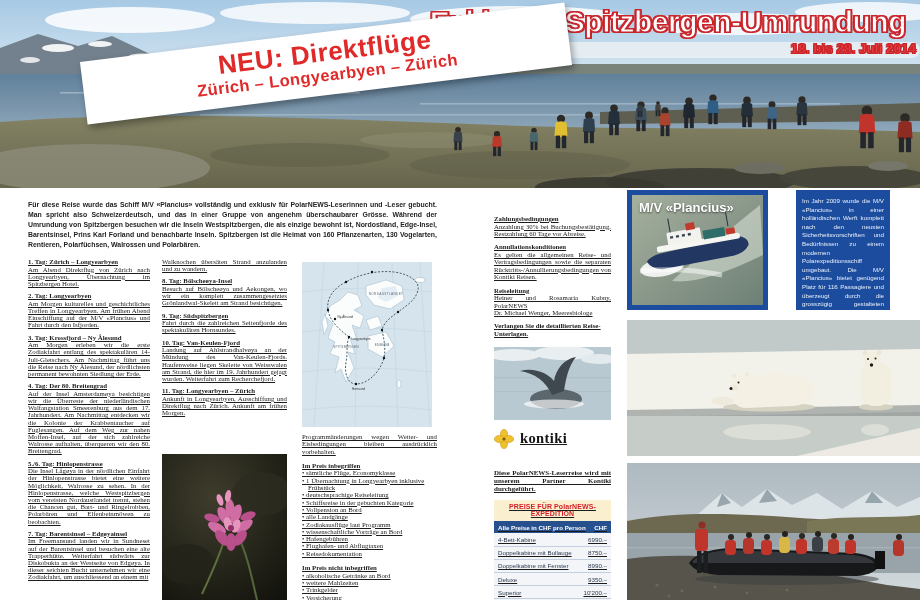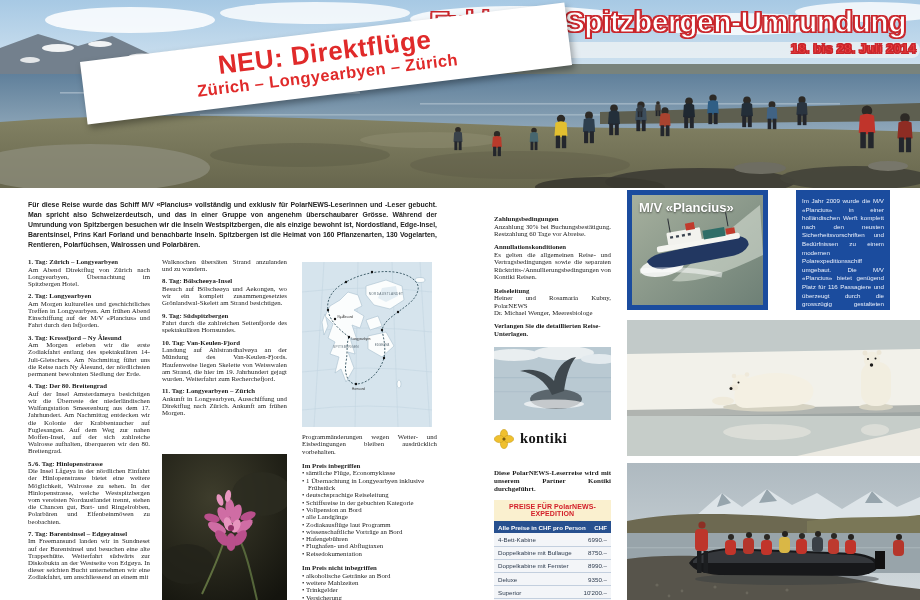--- a/index.html
+++ b/index.html
@@ -20,21 +20,21 @@
   .sticker{left:82px;top:32px;width:468px;background:#fff;transform:rotate(-7deg);
            text-align:center;padding:7px 10px 9px;box-shadow:2px 4px 7px rgba(0,0,0,.35);}
   .sticker .l1{font-family:"Liberation Sans",sans-serif;font-weight:700;font-size:26px;
                color:#e02a2a;letter-spacing:.5px;line-height:1.05;}
   .sticker .l2{font-family:"Liberation Sans",sans-serif;font-weight:700;font-size:16.5px;
                color:#e02a2a;letter-spacing:.4px;line-height:1.2;}
 
   
   .intro{left:28px;top:200px;width:409px;font-family:"Liberation Sans",sans-serif;
          font-weight:700;font-size:6.9px;line-height:10px;text-align:justify;color:#222;}
-  .col{position:absolute;overflow:hidden;}
+  .col{position:absolute;overflow:hidden;text-decoration:underline;}
   .day{margin-bottom:5px;}
   .day-t{font-weight:700;font-size:6.8px;line-height:7.6px;}
   .day-x,.cont{font-size:6.8px;line-height:7.2px;text-align:justify;}
   .cont{margin-bottom:5px;}
   .note{font-size:6.8px;line-height:7.3px;text-align:justify;margin-top:6px;}
   .list-t{font-weight:700;font-size:6.8px;line-height:7.6px;margin-top:7px;}
   .li{font-size:6.8px;line-height:7.3px;padding-left:6px;text-indent:-6px;text-align:left;}
   .li::before{content:"• ";}
   .blk{margin-bottom:6px;}
   .blk-t{font-weight:700;font-size:6.8px;line-height:7.6px;}

